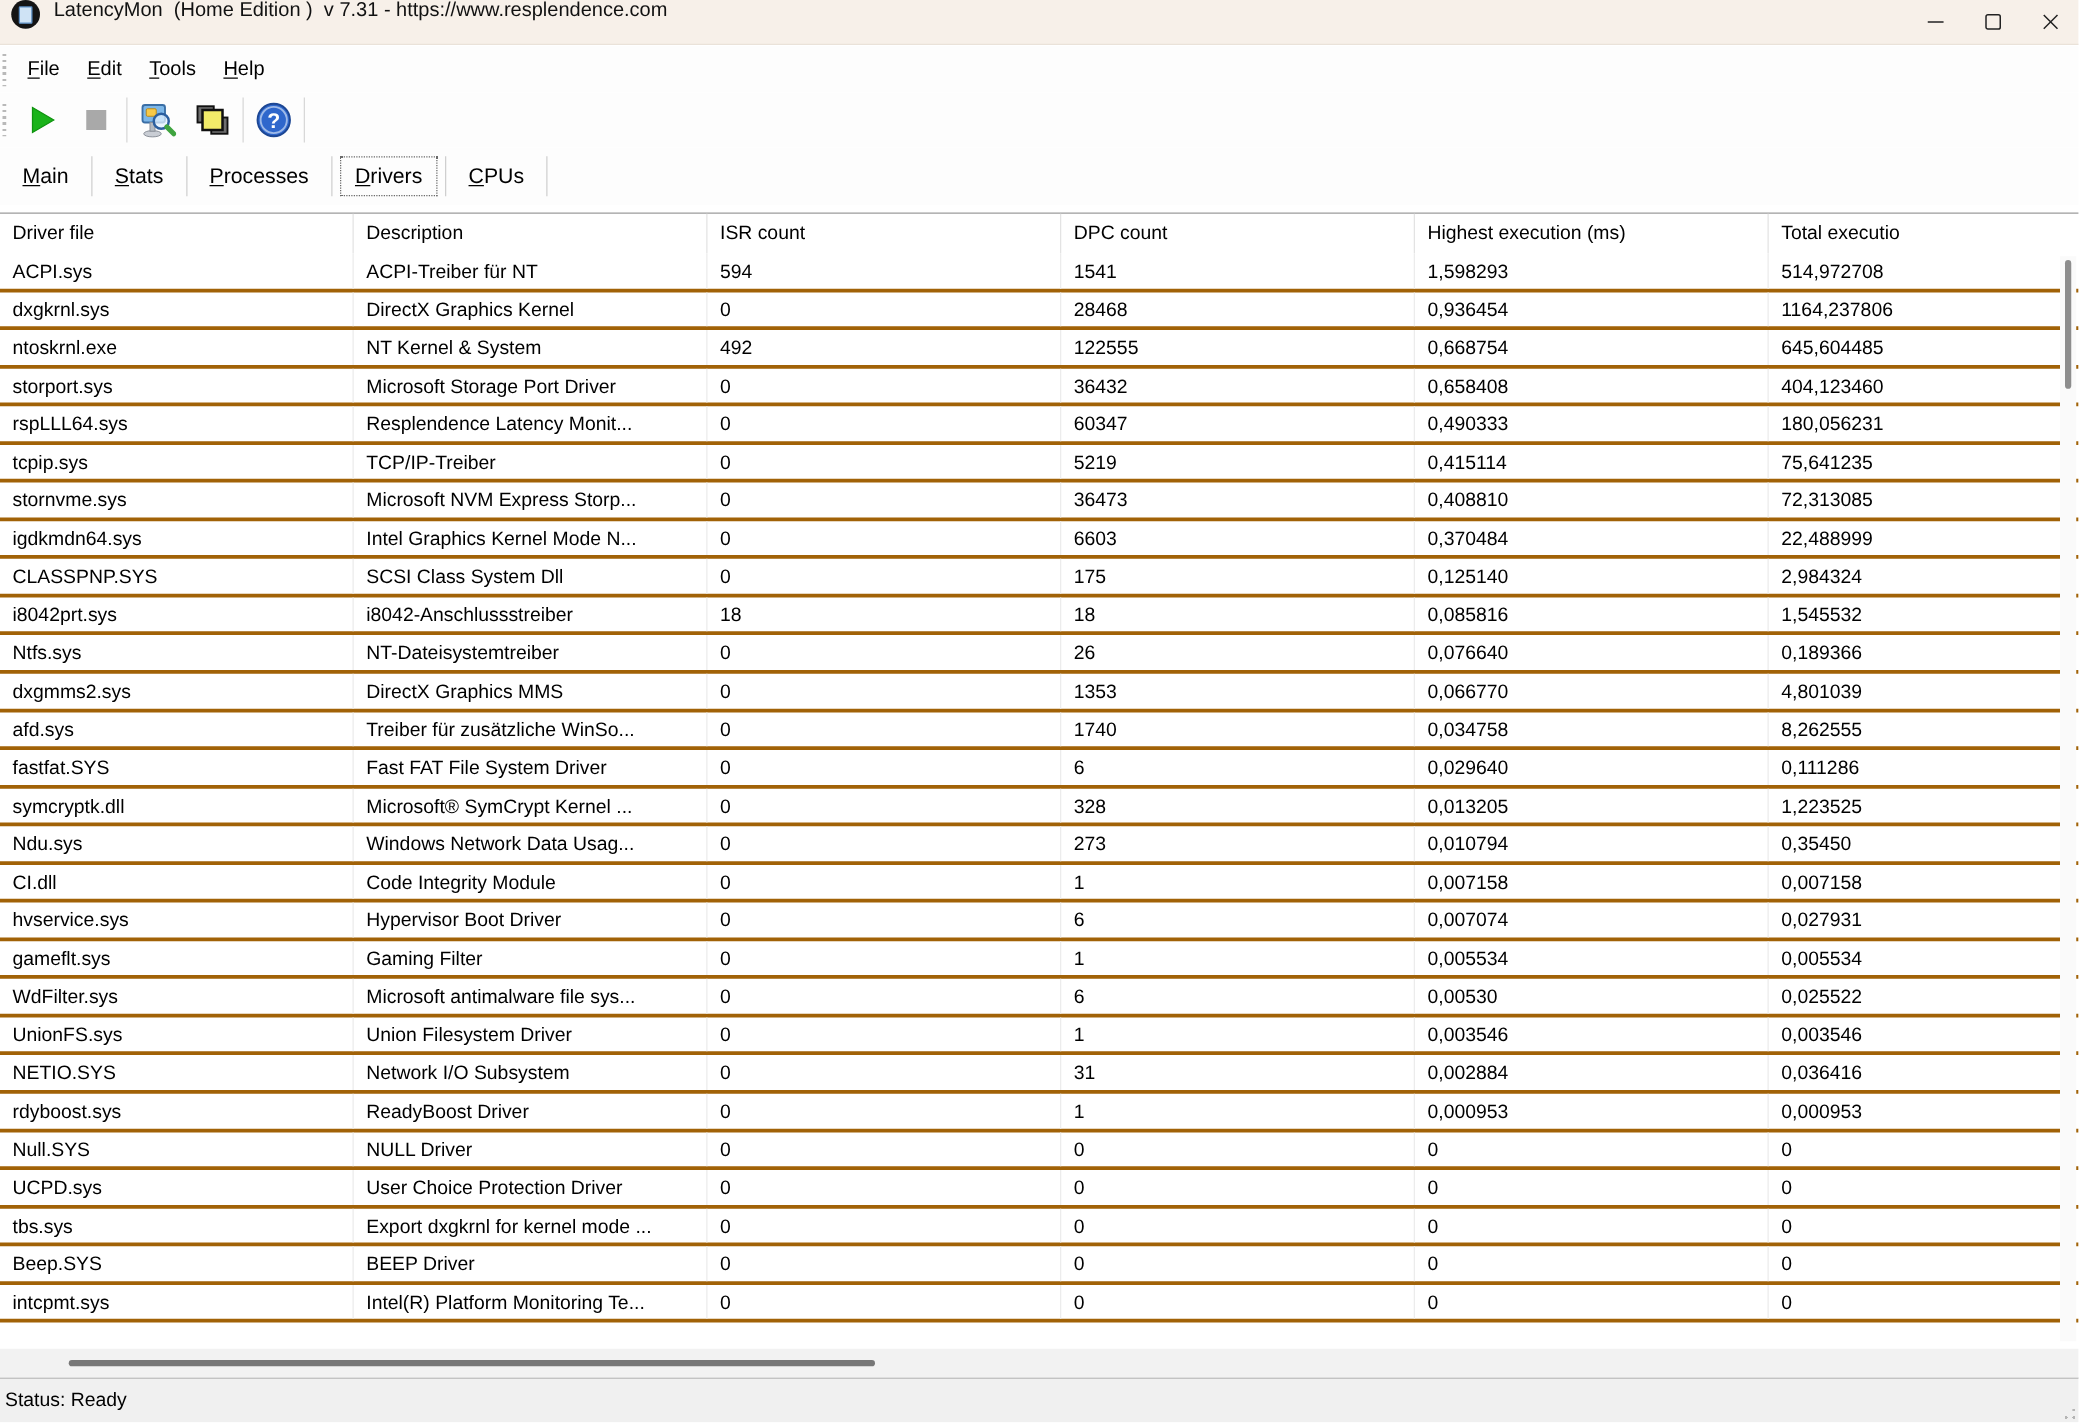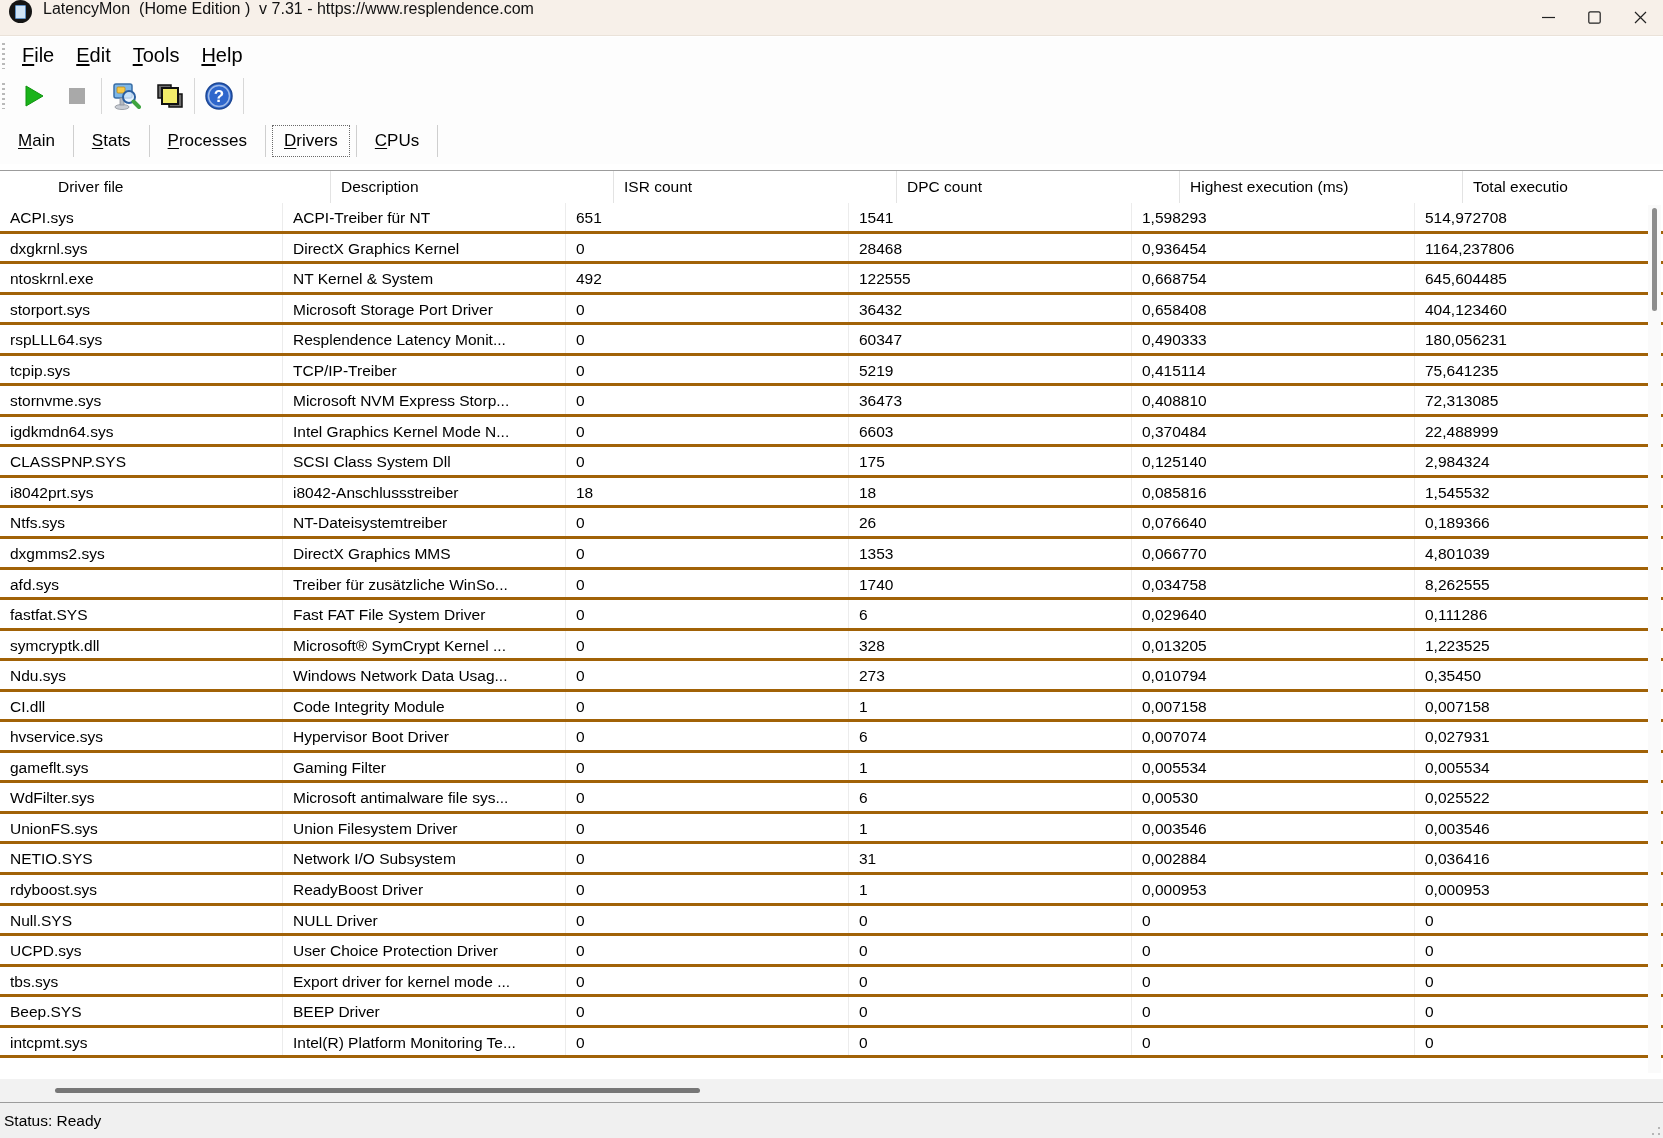--- a/index.html
+++ b/index.html
@@ -24,21 +24,21 @@
   .win-btn { width:46px; height:100%; display:flex; align-items:center; justify-content:center; cursor:default; }
   .win-btn svg { display:block; }
 
   
   .menubar {
     position:absolute; top:37px; left:0; width:100%; height:37px;
     background:#fdfdfd; display:flex; align-items:center;
   }
   .gripper { width:3px; height:26px; margin:0 6px 0 2px;
     background-image:repeating-linear-gradient(to bottom,#b9b9b9 0 2px,transparent 2px 5px); }
-  .menu-item { font-size:20px; padding:5px 11px; cursor:default; }
+  .menu-item { font-size:16px; padding:5px 11px; cursor:default; }
   .menu-item u { text-underline-offset:2px; }
 
   
   .toolbar {
     position:absolute; top:74px; left:0; width:100%; height:44px;
     background:#fdfdfd; display:flex; align-items:center;
   }
   .tool-btn { width:44px; height:38px; display:flex; align-items:center; justify-content:center; cursor:default; }
   .tb-sep { width:1px; height:36px; background:#d8d8d8; margin:0 2px; }
 
@@ -51,21 +51,21 @@
   .tab.active { outline:1px dotted #6a6a6a; outline-offset:-1px; }
   .tab-sep { width:1px; height:32px; background:#cfcfcf; }
   .tab u { text-underline-offset:2px; }
 
   
   .table-wrap {
     position:absolute; top:170px; left:0; width:100%; height:933px;
     border-top:1px solid #9c9c9c; border-bottom:1px solid #9c9c9c; background:#fff;
   }
   .grid-cols { display:grid; grid-template-columns:283px 283px 283px 283px 283px minmax(0,1fr); }
-  .thead { height:32px;padding-left:48px; }
+  .thead { height:32px; }
   .th {
     font-size:15.5px; padding:7px 0 0 10px; white-space:nowrap; overflow:hidden;
     border-right:1px solid #e3e3e3; cursor:default;
   }
   .th:last-child { border-right:none; }
   .tbody { position:absolute; top:32px; left:0; right:0; height:876px; overflow:hidden; background:#fff; }
   .trow { height:30.55px; border-bottom:3px solid #a16207; cursor:default; }
   .td {
     font-size:15.5px; line-height:29.5px; padding-left:10px; white-space:nowrap; overflow:hidden;
     border-right:1px solid #ececec;
@@ -186,21 +186,21 @@
       <div class="th">ISR count</div>
       <div class="th">DPC count</div>
       <div class="th">Highest execution (ms)</div>
       <div class="th">Total executio</div>
     </div>
 
     <div class="tbody">
       <div class="trow grid-cols">
         <div class="td">ACPI.sys</div>
         <div class="td">ACPI-Treiber für NT</div>
-        <div class="td">651</div>
+        <div class="td">594</div>
         <div class="td">1541</div>
         <div class="td">1,598293</div>
         <div class="td">514,972708</div>
       </div>
 
       <div class="trow grid-cols">
         <div class="td">dxgkrnl.sys</div>
         <div class="td">DirectX Graphics Kernel</div>
         <div class="td">0</div>
         <div class="td">28468</div>
@@ -411,21 +411,21 @@
         <div class="td">UCPD.sys</div>
         <div class="td">User Choice Protection Driver</div>
         <div class="td">0</div>
         <div class="td">0</div>
         <div class="td">0</div>
         <div class="td">0</div>
       </div>
 
       <div class="trow grid-cols">
         <div class="td">tbs.sys</div>
-        <div class="td">Export driver for kernel mode ...</div>
+        <div class="td">Export dxgkrnl for kernel mode ...</div>
         <div class="td">0</div>
         <div class="td">0</div>
         <div class="td">0</div>
         <div class="td">0</div>
       </div>
 
       <div class="trow grid-cols">
         <div class="td">Beep.SYS</div>
         <div class="td">BEEP Driver</div>
         <div class="td">0</div>

